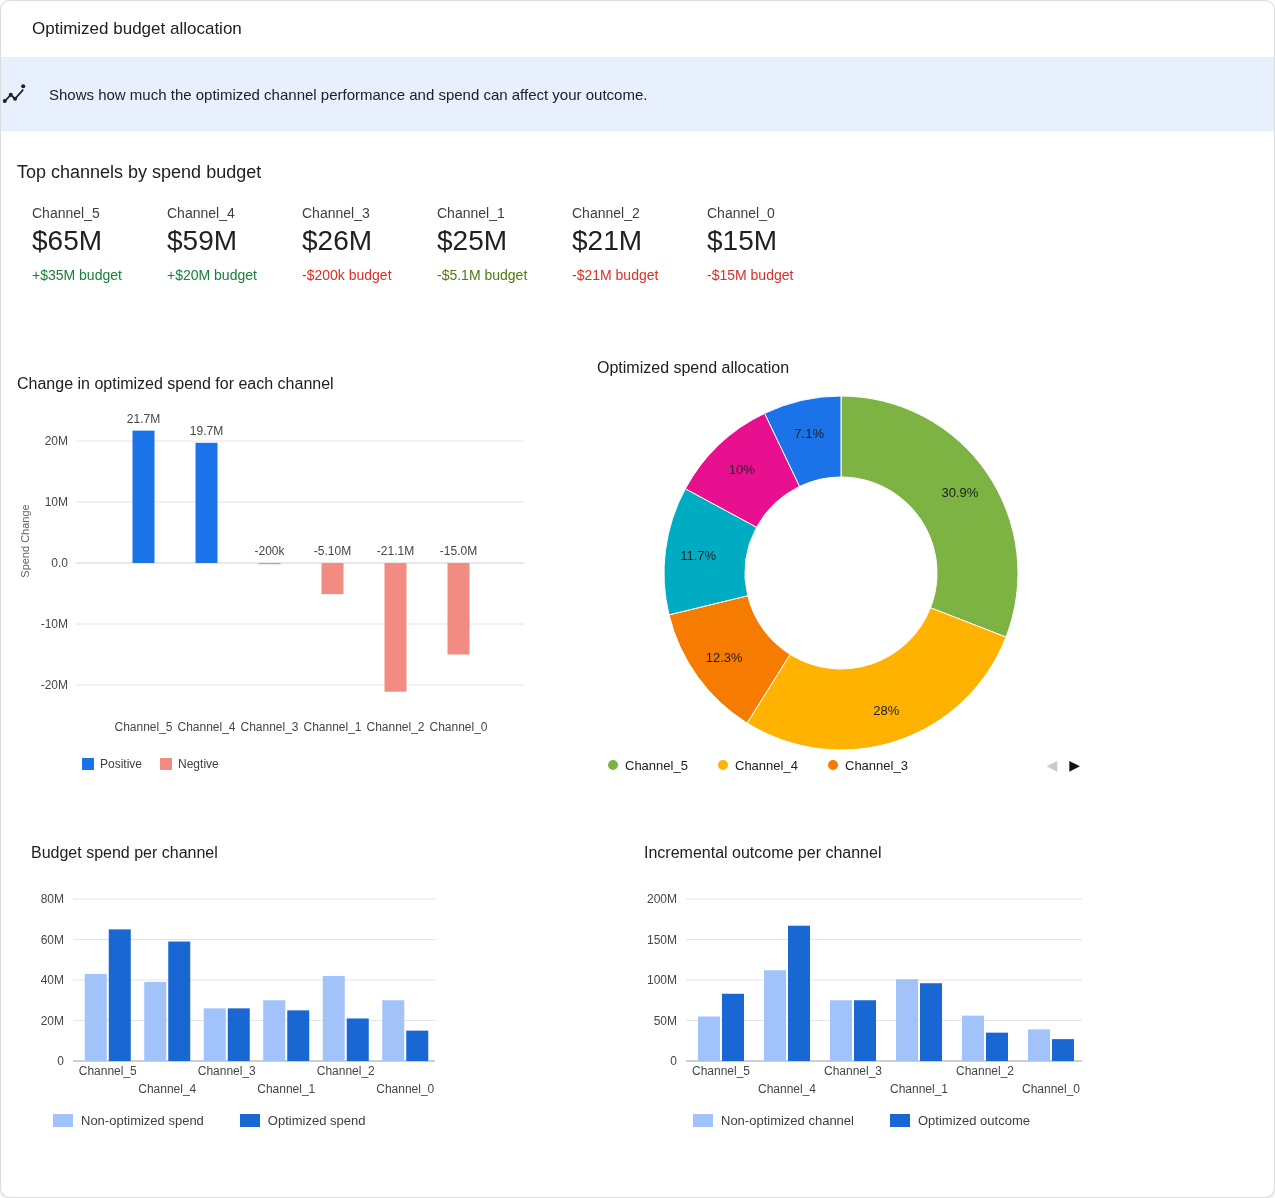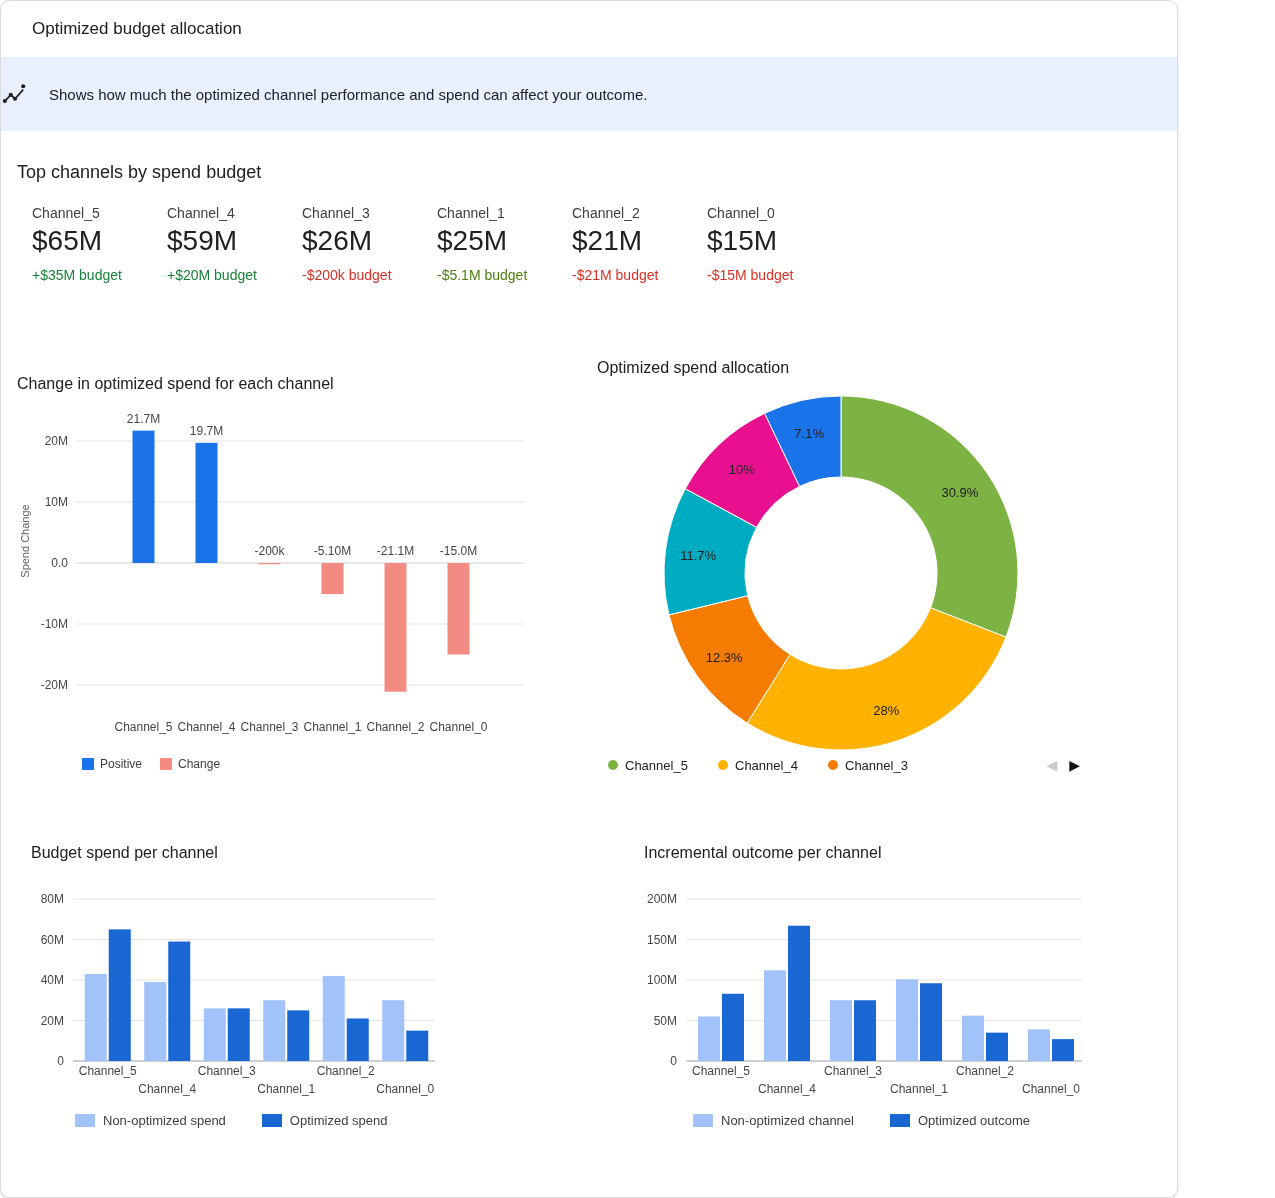--- a/index.html
+++ b/index.html
@@ -1,17 +1,17 @@
 <!DOCTYPE html>
 <html><head>
 <meta charset="utf-8">
 <style>
   *{box-sizing:border-box}
   body{margin:0;background:#fff;font-family:"Liberation Sans",sans-serif;color:#202124;-webkit-font-smoothing:antialiased}
-  .page{position:relative;width:1178px;height:1198px;background:#fff;border:1px solid #dadce0;border-radius:10px;overflow:hidden;box-shadow:0 1px 3px rgba(60,64,67,.18)}
+  .page{position:relative;width:1275px;height:1198px;background:#fff;border:1px solid #dadce0;border-radius:10px;overflow:hidden;box-shadow:0 1px 3px rgba(60,64,67,.18)}
   .header{position:absolute;top:0;left:0;right:0;height:56px;display:flex;align-items:center;padding-left:31px}
   .header h1{margin:0;font-size:17px;font-weight:400;color:#202124}
   .banner{position:absolute;top:56px;left:0;right:0;height:74px;background:#e8f0fe;display:flex;align-items:center;}
   .banner-icon{width:26px;height:26px;margin-right:22px;display:flex;align-items:center;justify-content:center}
   .banner-text{font-size:15px;color:#202124}
   .section-title{position:absolute;top:161px;left:16px;margin:0;font-size:18px;font-weight:400;color:#202124}
   .cards{position:absolute;top:204px;left:31px;display:flex}
   .card{width:135px}
   .card .name{font-size:14px;color:#3c4043}
   .card .value{font-size:28px;color:#202124;margin-top:4px}
@@ -34,21 +34,21 @@
   .donut-legend{margin-top:2px;margin-left:11px;width:472px;font-size:13px;color:#202124}
   .donut-legend .legend-item{width:110px;gap:7px}
   .dot{width:10px;height:10px;border-radius:50%;display:inline-block}
   .pager{margin-left:auto;display:flex;gap:12px;font-size:14px;align-items:center}
   .arrow{cursor:pointer;user-select:none}
   .arrow.prev{color:#c8cbce}
   .arrow.next{color:#111}
   .bottom-legend{margin-top:14px;font-size:13px;color:#3c4043;gap:36px}
   .bottom-legend .legend-item{gap:8px}
   .rect{width:20px;height:13px;display:inline-block}
-  #chart3-block .bottom-legend{margin-left:44px}
+  #chart3-block .bottom-legend{margin-left:22px}
   #chart4-block .bottom-legend{margin-left:49px}
 </style>
 </head>
 <body>
 
 <div class="page">
 
   <div class="header">
     <h1>Optimized budget allocation</h1>
   </div>
@@ -134,21 +134,21 @@
         <text x="441.5" y="154" text-anchor="middle" font-size="12" fill="#444746">-15.0M</text>
         <text x="441.5" y="330" text-anchor="middle" font-size="12" fill="#444746">Channel_0</text>
       </svg>
     <div class="legend legend1">
       <span class="legend-item">
         <span class="sq" style="background: rgb(26, 115, 232);"></span>
         <span>Positive</span>
       </span>
       <span class="legend-item">
         <span class="sq" style="background: rgb(242, 139, 130);"></span>
-        <span>Change</span>
+        <span>Negtive</span>
       </span>
     </div>
   </div>
 
   <div class="chart-block" id="donut-block">
     <h3>Optimized spend allocation</h3>
     <svg id="svg-donut" width="520" height="368">
         <path d="M 244 9 A 177 177 0 0 1 408.9765869051033 250.12273990670457 L 333.47882679598825 220.77843520363638 A 96 96 0 0 0 244 90 Z" fill="#7CB342" stroke="#fff" stroke-width="1"></path>
         <text x="362.84473485179194" y="109.6862311904849" text-anchor="middle" font-size="13" fill="#202124">30.9%</text>
         <path d="M 408.9765869051033 250.12273990670457 A 177 177 0 0 1 150.09952037770805 336.0389946870597 L 193.07092630655353 267.37708186416796 A 96 96 0 0 0 333.47882679598825 220.77843520363638 Z" fill="#FFB300" stroke="#fff" stroke-width="1"></path>

